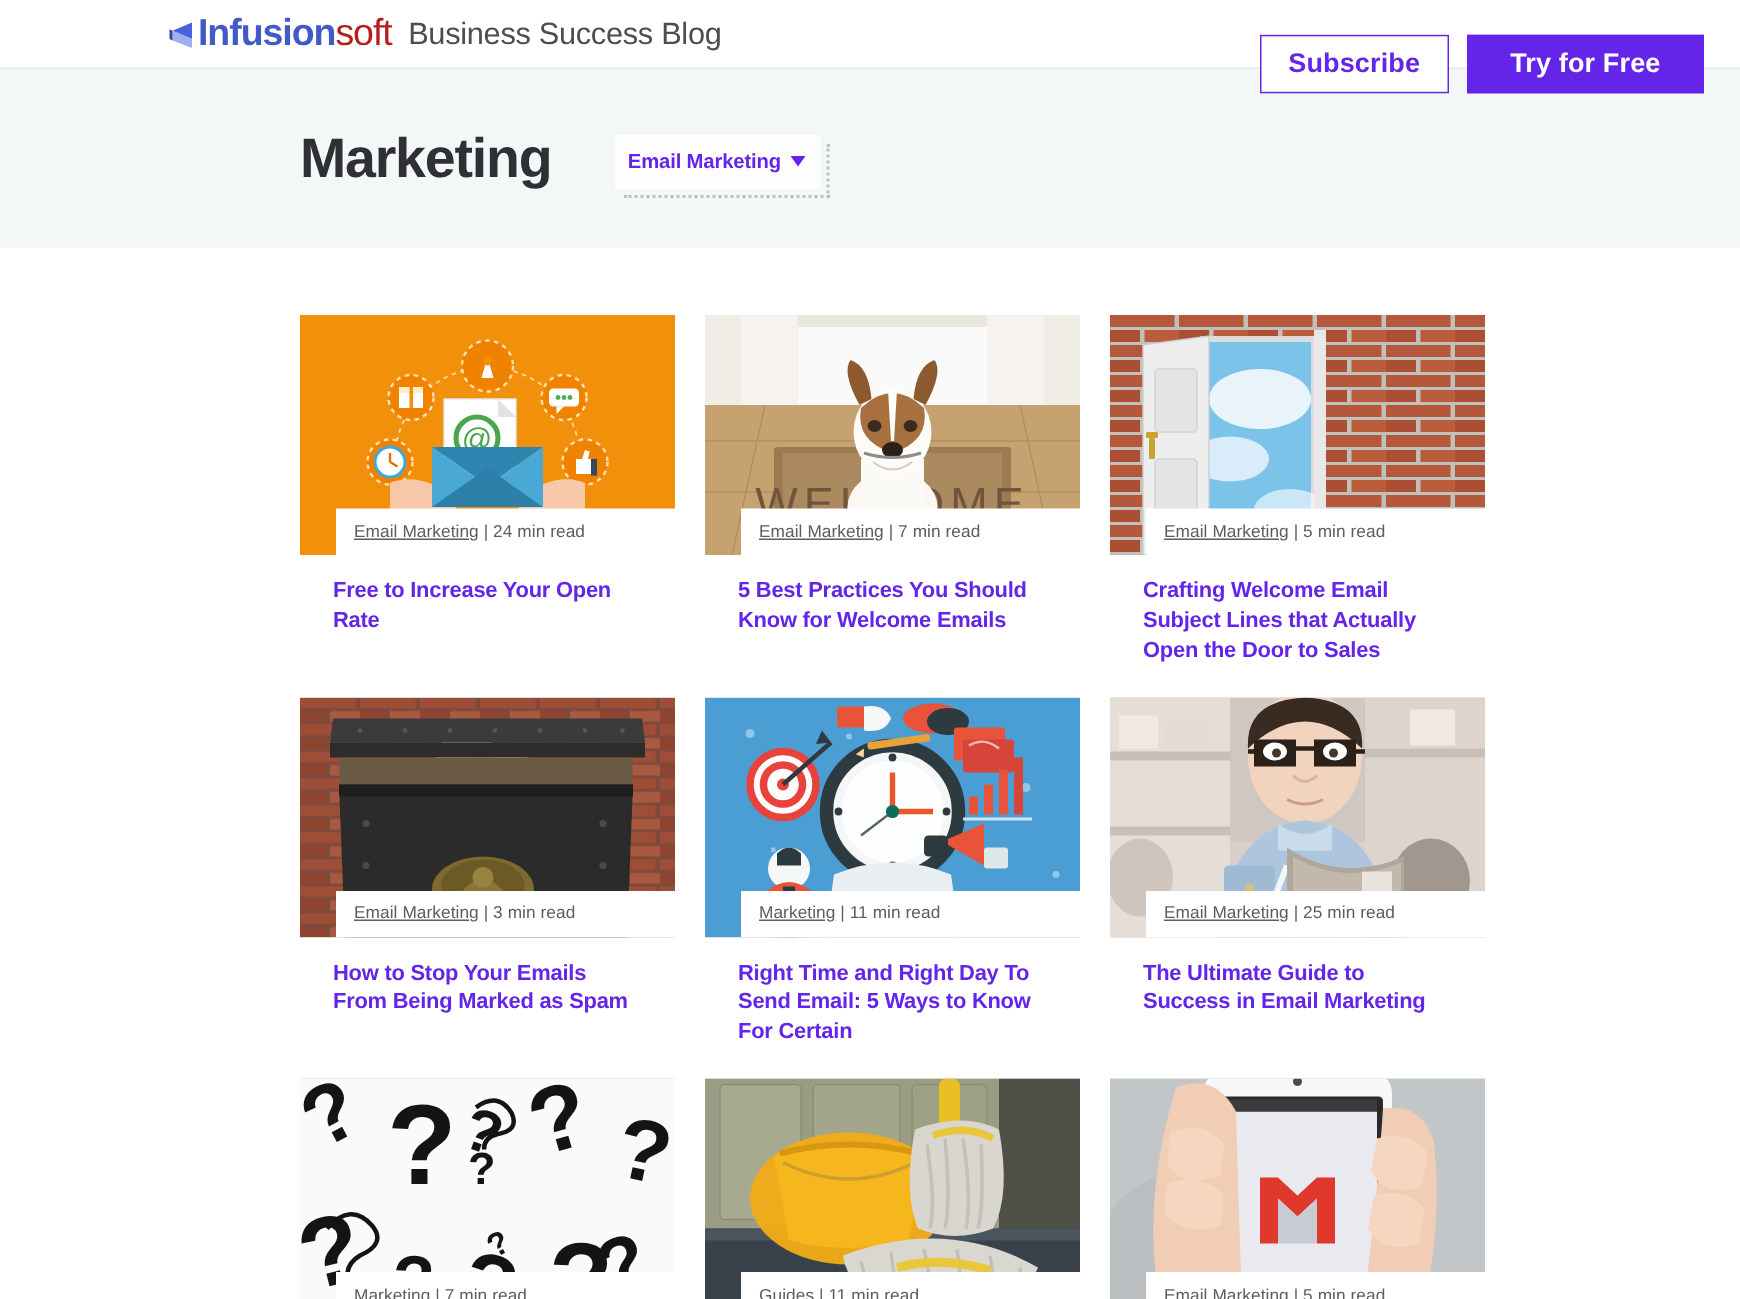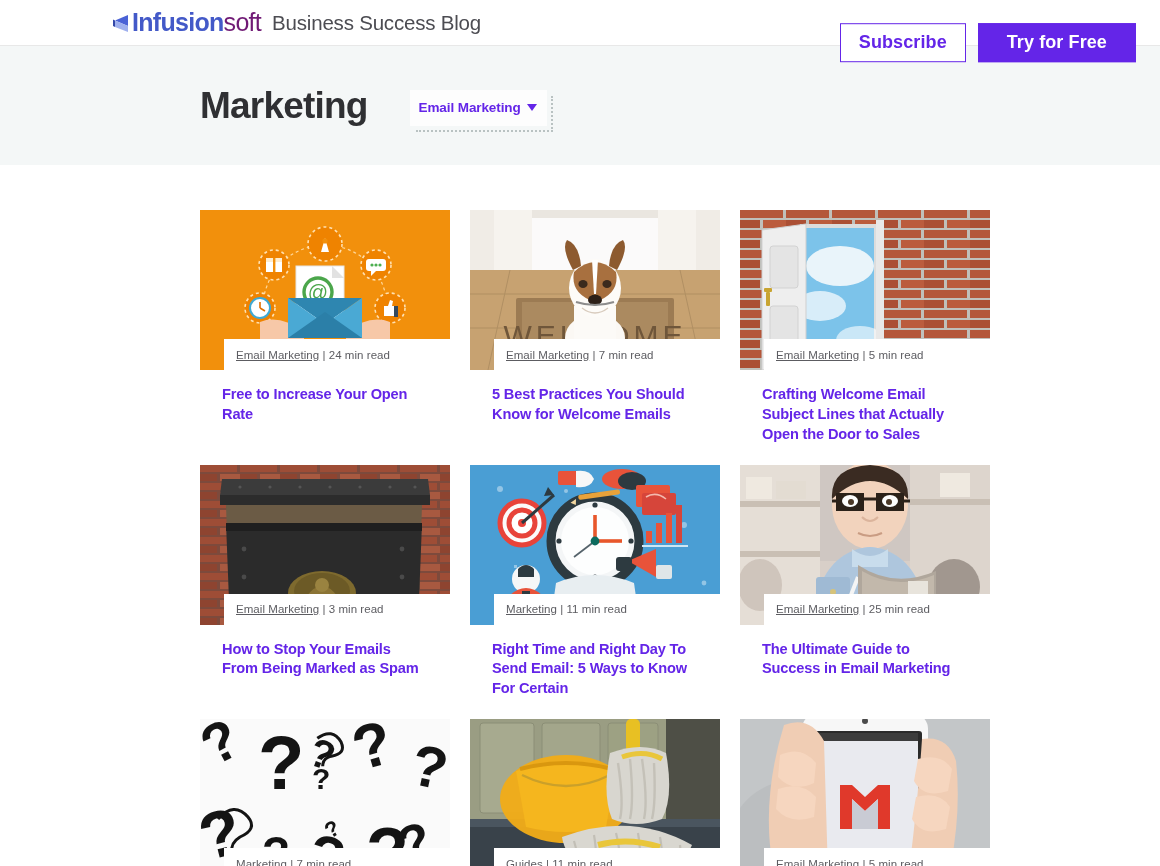--- a/index.html
+++ b/index.html
@@ -30,21 +30,21 @@
     top: 1px;
   }
   .logo-mark svg { display: block; }
   .logo-word {
     font-size: 25px;
     letter-spacing: -0.7px;
     line-height: 1;
     font-weight: 700;
     color: #4359c8;
   }
-  .logo-word .soft { font-weight: 400; color: #701a75; }
+  .logo-word .soft { font-weight: 400; color: #b91c1c; }
   .blog-title {
     font-size: 20.5px;
     color: #4c4c52;
     margin-left: 11px;
     letter-spacing: -0.2px;
     font-weight: 400;
   }
   .nav-actions {
     position: absolute;
     right: 24px;

